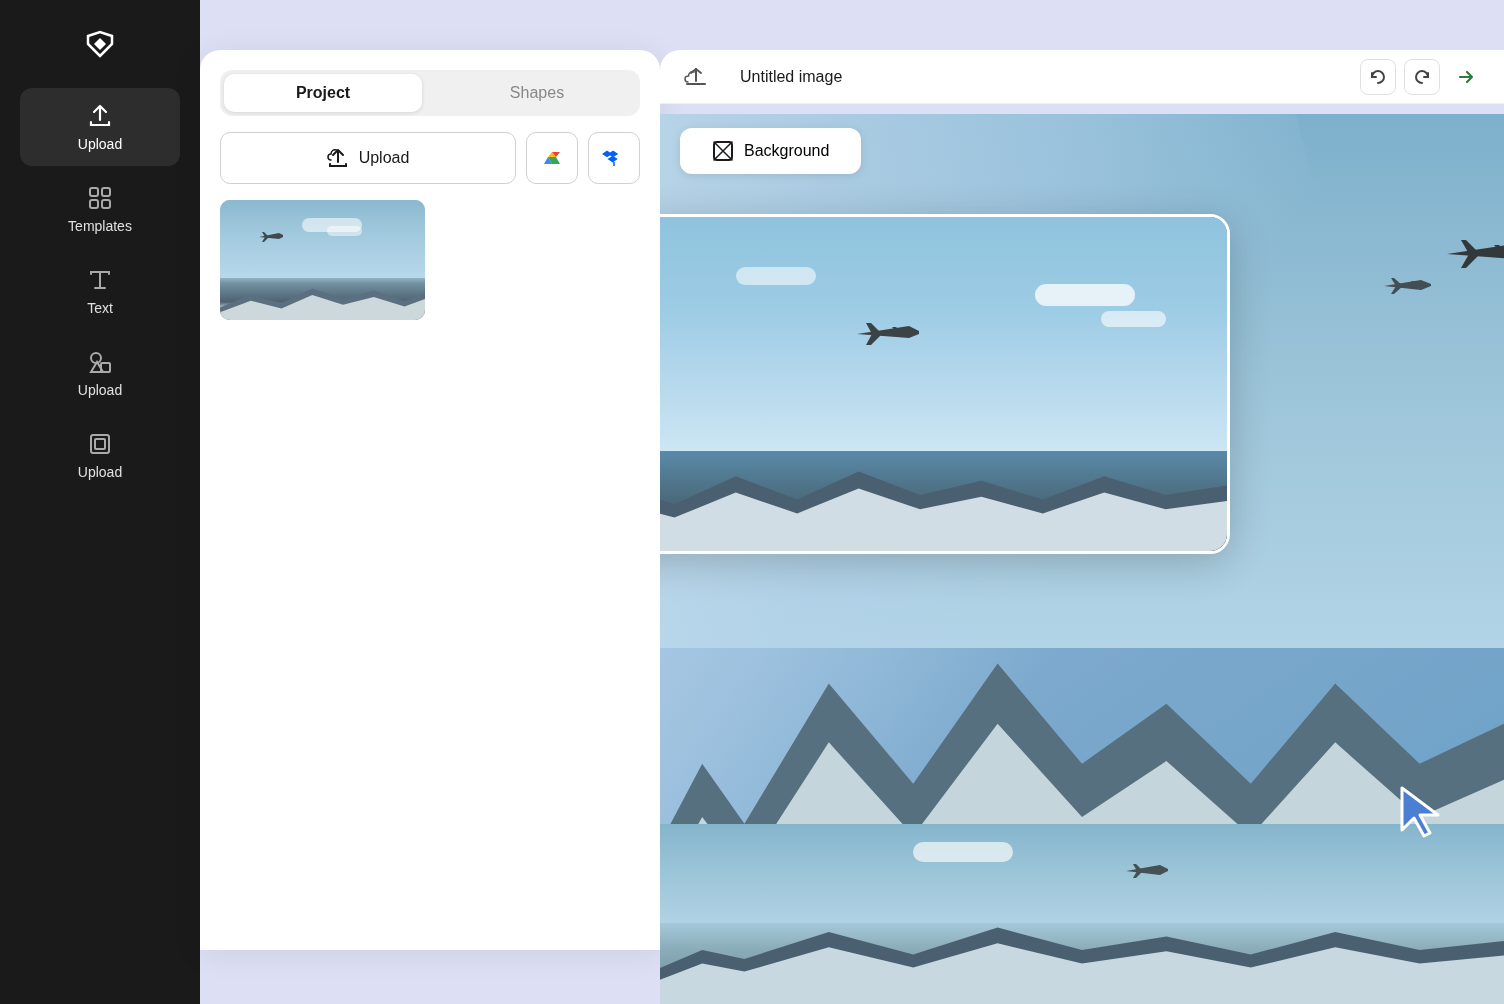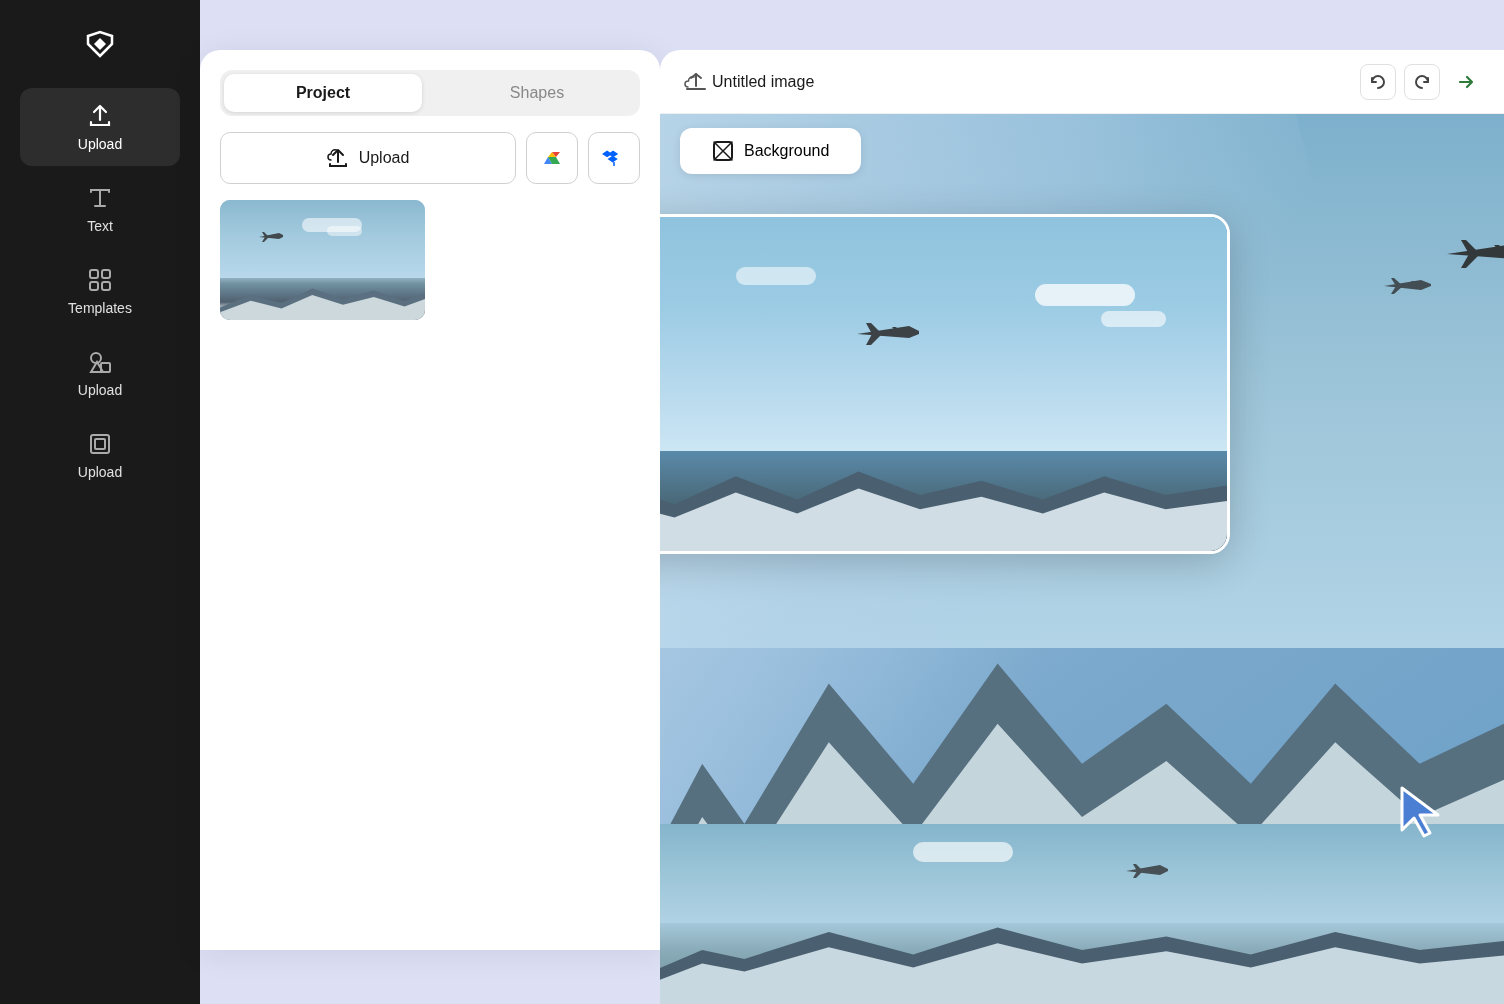--- a/index.html
+++ b/index.html
@@ -168,27 +168,27 @@
       cursor: pointer;
       position: relative;
     }
 
     
     .header-bar {
       position: absolute;
       left: 660px;
       top: 50px;
       right: 0;
-      height: 64px;
+      height: 54px;
       background: #ffffff;
       border-radius: 20px 0 0 0;
       display: flex;
       align-items: center;
       padding: 0 20px;
-      gap: 0;
+      gap: 28px;
       border-bottom: 1px solid #f0f0f0;
     }
 
     .header-upload-icon {
       width: 32px;
       height: 32px;
       display: flex;
       align-items: center;
       justify-content: center;
       color: #555;
@@ -434,38 +434,38 @@
         <path d="M14 4 L14 18 M8 10 L14 4 L20 10" stroke="white" stroke-width="2.2" stroke-linecap="round" stroke-linejoin="round"></path>
         <path d="M5 20 L5 23 L23 23 L23 20" stroke="white" stroke-width="2.2" stroke-linecap="round"></path>
       </svg>
     </div>
     <span class="sidebar-item-label">Upload</span>
   </div>
 
   <div class="sidebar-item">
     <div class="sidebar-item-icon">
       <svg width="28" height="28" viewBox="0 0 28 28" fill="none">
-        <path d="M5 8 L5 6 L23 6 L23 8" stroke="#aaa" stroke-width="2" stroke-linecap="round"></path>
-        <path d="M14 6 L14 22" stroke="#aaa" stroke-width="2" stroke-linecap="round"></path>
-        <path d="M9 22 L19 22" stroke="#aaa" stroke-width="2" stroke-linecap="round"></path>
-      </svg>
-    </div>
-    <span class="sidebar-item-label">Text</span>
-  </div>
-
-  <div class="sidebar-item">
-    <div class="sidebar-item-icon">
-      <svg width="28" height="28" viewBox="0 0 28 28" fill="none">
         <rect x="4" y="4" width="8" height="8" rx="2" stroke="#aaa" stroke-width="2"></rect>
         <rect x="16" y="4" width="8" height="8" rx="2" stroke="#aaa" stroke-width="2"></rect>
         <rect x="4" y="16" width="8" height="8" rx="2" stroke="#aaa" stroke-width="2"></rect>
         <rect x="16" y="16" width="8" height="8" rx="2" stroke="#aaa" stroke-width="2"></rect>
       </svg>
     </div>
     <span class="sidebar-item-label">Templates</span>
+  </div>
+
+  <div class="sidebar-item">
+    <div class="sidebar-item-icon">
+      <svg width="28" height="28" viewBox="0 0 28 28" fill="none">
+        <path d="M5 8 L5 6 L23 6 L23 8" stroke="#aaa" stroke-width="2" stroke-linecap="round"></path>
+        <path d="M14 6 L14 22" stroke="#aaa" stroke-width="2" stroke-linecap="round"></path>
+        <path d="M9 22 L19 22" stroke="#aaa" stroke-width="2" stroke-linecap="round"></path>
+      </svg>
+    </div>
+    <span class="sidebar-item-label">Text</span>
   </div>
 
   <div class="sidebar-item">
     <div class="sidebar-item-icon">
       <svg width="28" height="28" viewBox="0 0 28 28" fill="none">
         <circle cx="10" cy="10" r="5" stroke="#aaa" stroke-width="2"></circle>
         <rect x="15" y="15" width="9" height="9" rx="1" stroke="#aaa" stroke-width="2"></rect>
         <path d="M5 24 L11 14 L17 24 Z" stroke="#aaa" stroke-width="2" fill="none"></path>
       </svg>
     </div>

